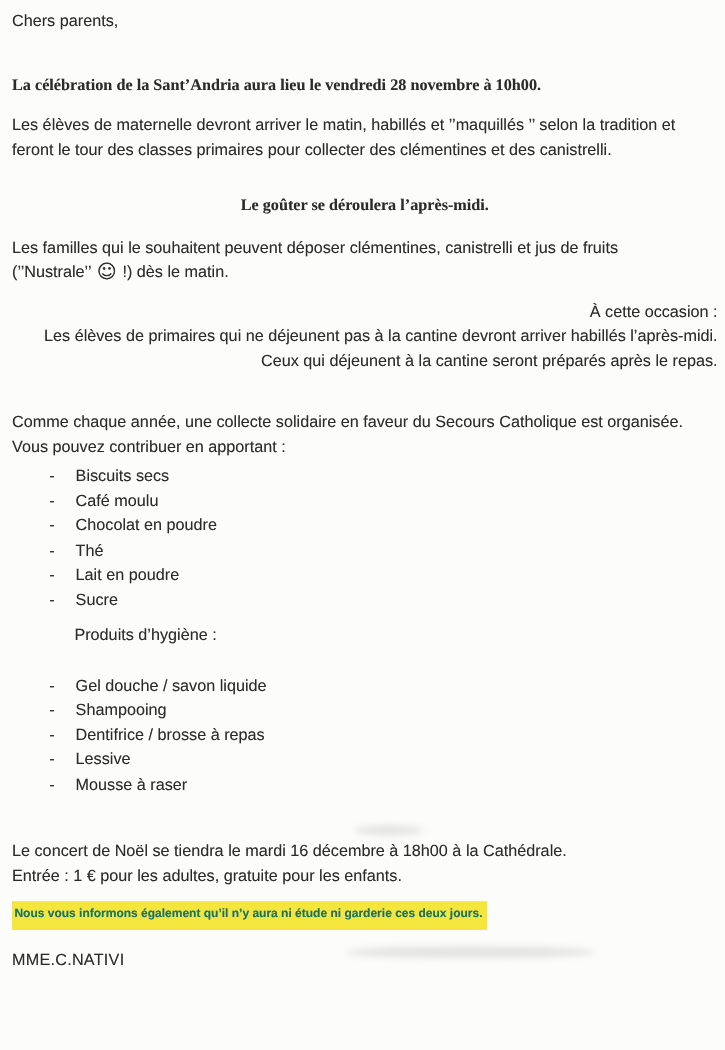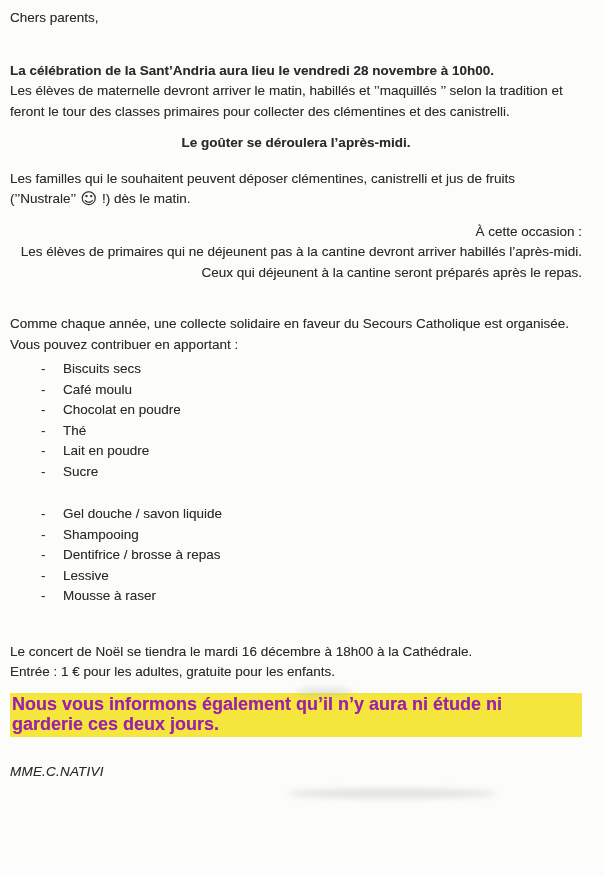--- a/index.html
+++ b/index.html
@@ -7,50 +7,50 @@
     width: 604px; height: 875px;
     background: #fcfcfa;
     overflow: hidden;
     font-family: "Liberation Sans", "DejaVu Sans", sans-serif;
     font-size: 13.5px;
     line-height: 20.5px;
     color: #2b2b2b;
     text-shadow: 0 0 0.5px rgba(45,45,45,0.35);
     position: relative;
   }
-  .page { padding: 8px 22px 0 10px; position: relative; }
+  .page { padding: 8px 6px 0 10px; position: relative; }
   p { margin: 0; }
-  .bold { font-weight: 700; }
+  .bold { font-weight: 700; font-family: Liberation Serif, serif; }
   .announcement { margin-top: 32px; }
-  .para-maternelle { }
-  .gouter { margin-top: 11px; text-align: center; }
+  .para-maternelle { margin-top: 13px; }
+  .gouter { margin-top: 26px; text-align: center; }
   .para-familles { margin-top: 15px; }
   .para-occasion { margin-top: 12px; text-align: right; }
   .para-collecte { margin-top: 31px; }
   ul.bullets {
     list-style: none;
     margin: 4px 0 0 0;
     padding: 0;
   }
   ul.bullets li { line-height: 20.5px; }
   .dash { display: inline-block; width: 22px; margin-left: 31px; }
   .hygiene-title { margin-top: 9px; margin-left: 52px; }
   ul.bullets.hygiene { margin-top: 22px; }
   .para-concert { margin-top: 35px; }
   .highlight-line { margin-top: 10px; }
   .highlight-line mark {
     display: inline-block;
     background: #f5e63d;
-    color: #a21caf;
+    color: #0f766e;
     font-weight: 700;
-    font-size: 18px;
+    font-size: 10px;
     padding: 1px 4px 2px 2px;
   }
   .thanks { margin-top: 38px; }
-  .signature { margin-top: 25px; letter-spacing: 0.2px; font-style: italic; }
+  .signature { margin-top: 15px; letter-spacing: 0.2px; }
   .smiley {
     font-family: "DejaVu Sans", sans-serif;
     font-size: 16px;
     vertical-align: -1px;
     padding: 0 1px;
   }
   
   .smudge { position: absolute; border-radius: 50%; filter: blur(3px); pointer-events: none; }
   .smudge-1 { left: 295px; top: 688px; width: 58px; height: 8px; background: rgba(170,170,168,0.30); }
   .smudge-2 { left: 287px; top: 789px; width: 210px; height: 9px; background: rgba(168,168,164,0.32); }
@@ -91,20 +91,21 @@
 
   <ul class="bullets">
     <li><span class="dash">-</span><span>Biscuits secs</span></li>
     <li><span class="dash">-</span><span>Café moulu</span></li>
     <li><span class="dash">-</span><span>Chocolat en poudre</span></li>
     <li><span class="dash">-</span><span>Thé</span></li>
     <li><span class="dash">-</span><span>Lait en poudre</span></li>
     <li><span class="dash">-</span><span>Sucre</span></li>
   </ul>
 
+  <p class="hygiene-title">Produits d’hygiène :</p>
 
   <ul class="bullets hygiene">
     <li><span class="dash">-</span><span>Gel douche / savon liquide</span></li>
     <li><span class="dash">-</span><span>Shampooing</span></li>
     <li><span class="dash">-</span><span>Dentifrice / brosse à repas</span></li>
     <li><span class="dash">-</span><span>Lessive</span></li>
     <li><span class="dash">-</span><span>Mousse à raser</span></li>
   </ul>
 
   <p class="para-concert">

